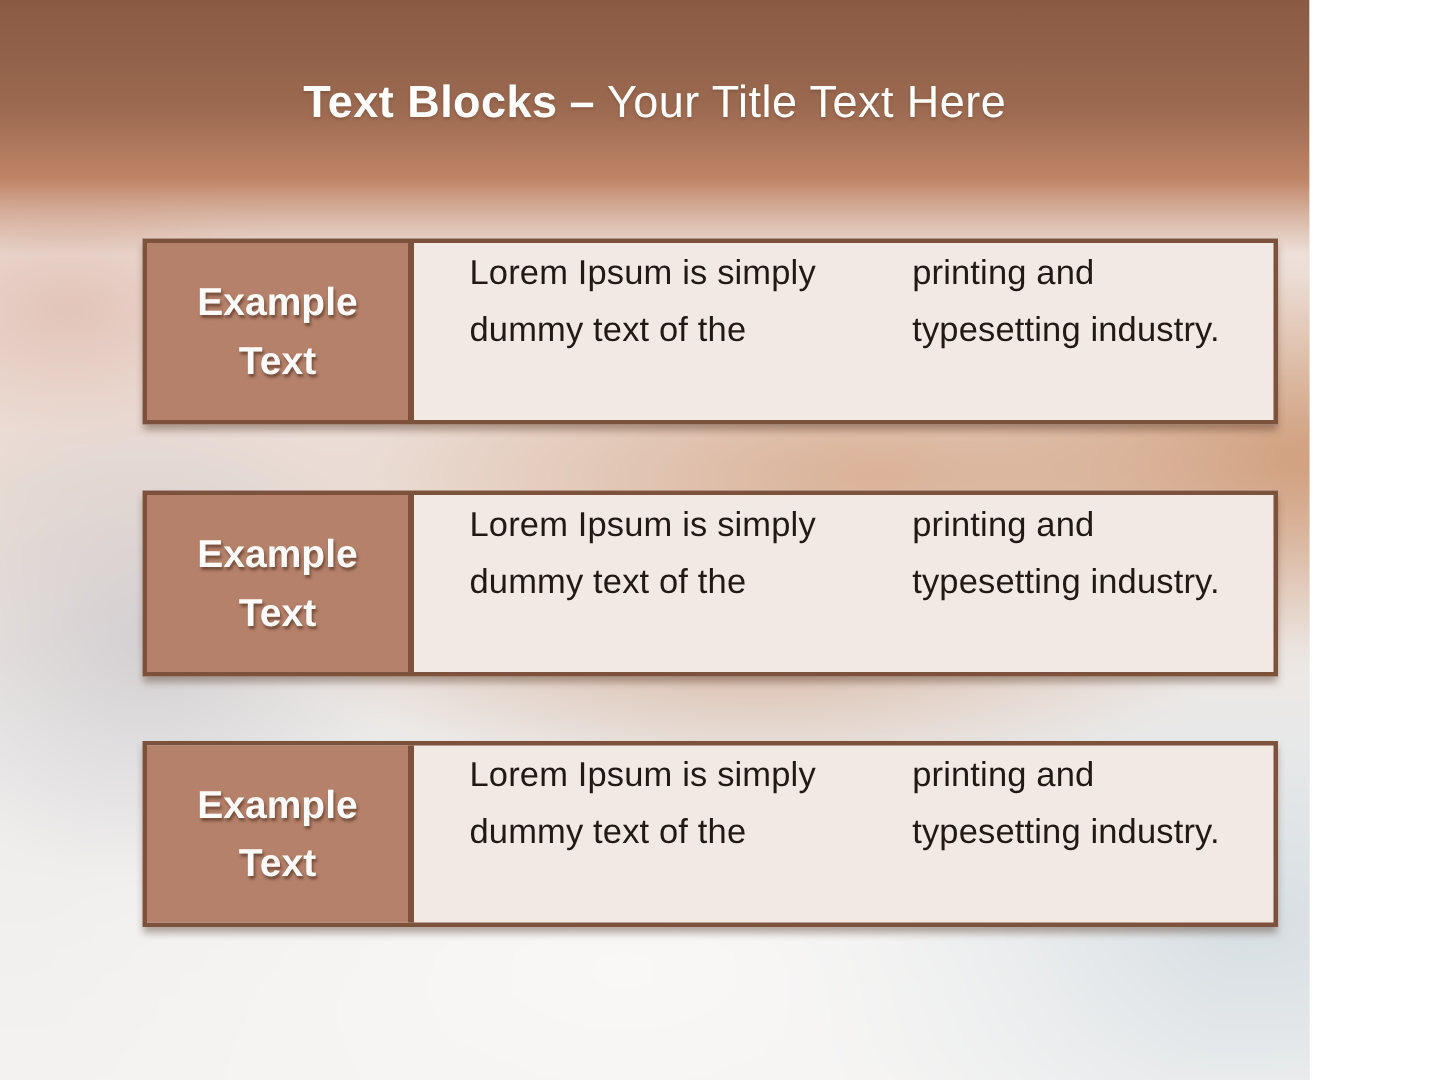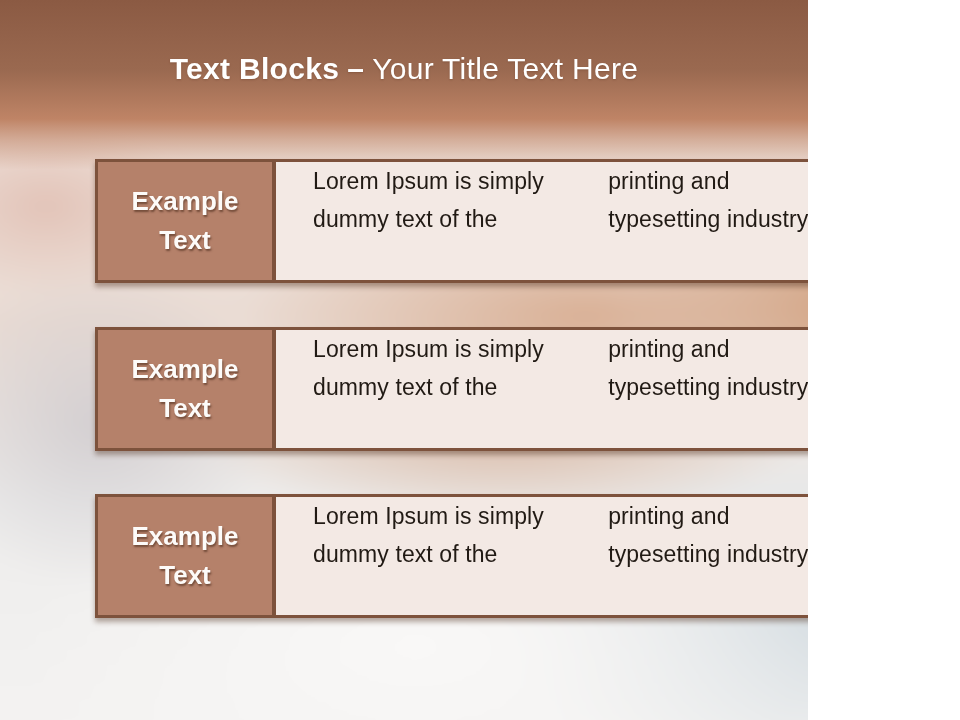--- a/index.html
+++ b/index.html
@@ -1,20 +1,20 @@
 <!DOCTYPE html>
 <html style="--header-top: #8b5a43; --header-mid: #9a6950; --header-bottom: #bf8466; --block-border: #7d523c; --label-bg: #b5816a; --body-bg: #f3e9e4; --body-text: #211a14; --title-color: #ffffff;"><head>
 <meta charset="utf-8">
 <style>
   html, body { margin: 0; padding: 0; }
   body { background: #ffffff; }
 
   .slide {
     position: relative;
-    width: 808px;
+    width: 873px;
     height: 720px;
     overflow: hidden;
     background: #f2f0ee;
     font-family: "Liberation Sans", "DejaVu Sans", sans-serif;
   }
 
   
   .bg-photo {
     position: absolute;
     inset: -24px;

